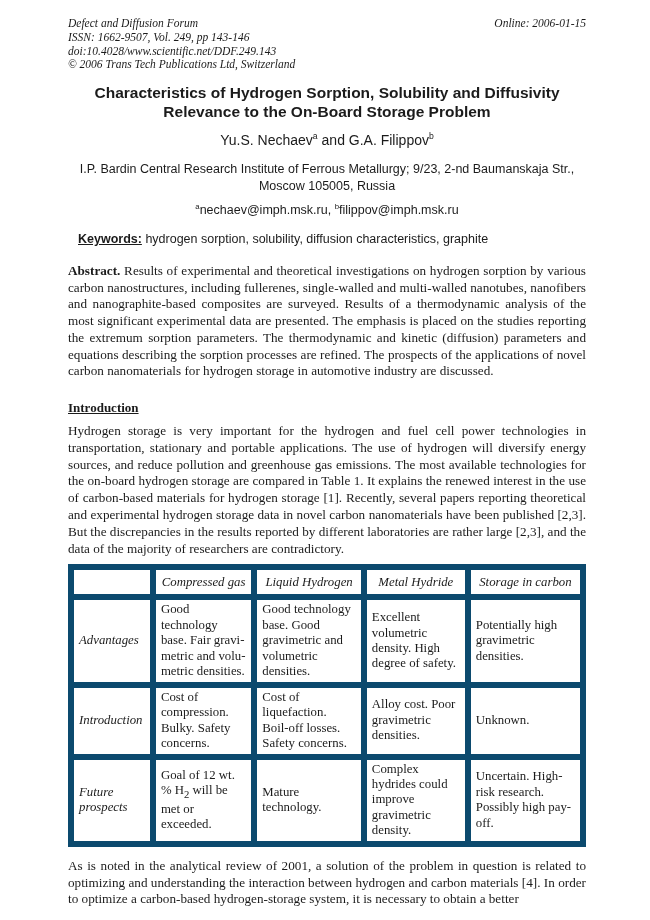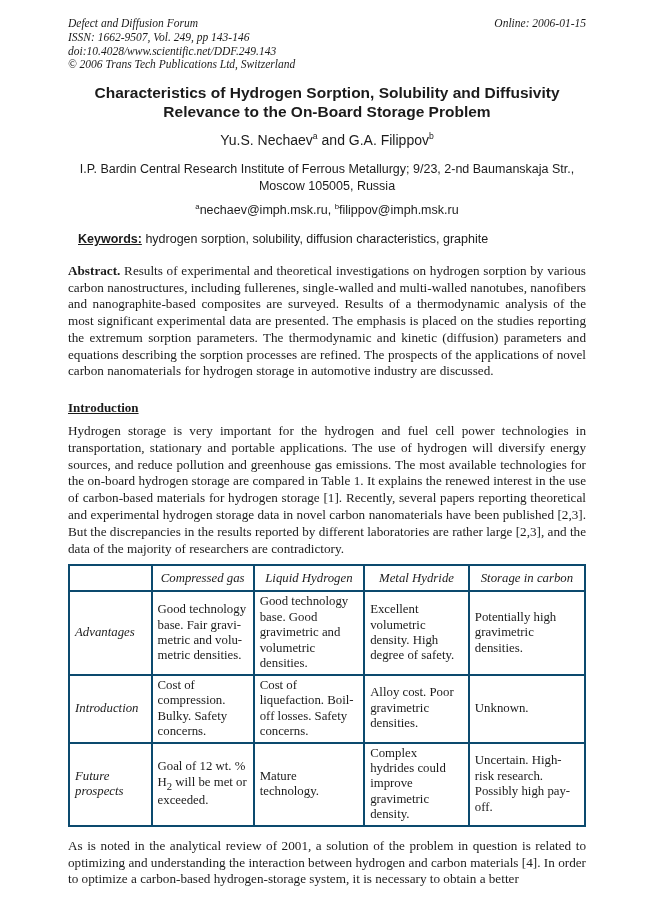--- a/index.html
+++ b/index.html
@@ -86,21 +86,21 @@
   
   table.cmp {
     width: 100%;
     border-collapse: collapse;
     font-size: 12.8px;
     line-height: 1.21;
     table-layout: fixed;
     margin-bottom: 11px;
   }
   table.cmp th, table.cmp td {
-    border: 2px solid #0c4a6e;
+    border: 6px solid #0c4a6e;
     padding: 2px 5px;
     vertical-align: middle;
     text-align: left;
     overflow: hidden;
   }
   table.cmp th {
     font-style: italic;
     font-weight: normal;
     text-align: center;
     height: 20px;

